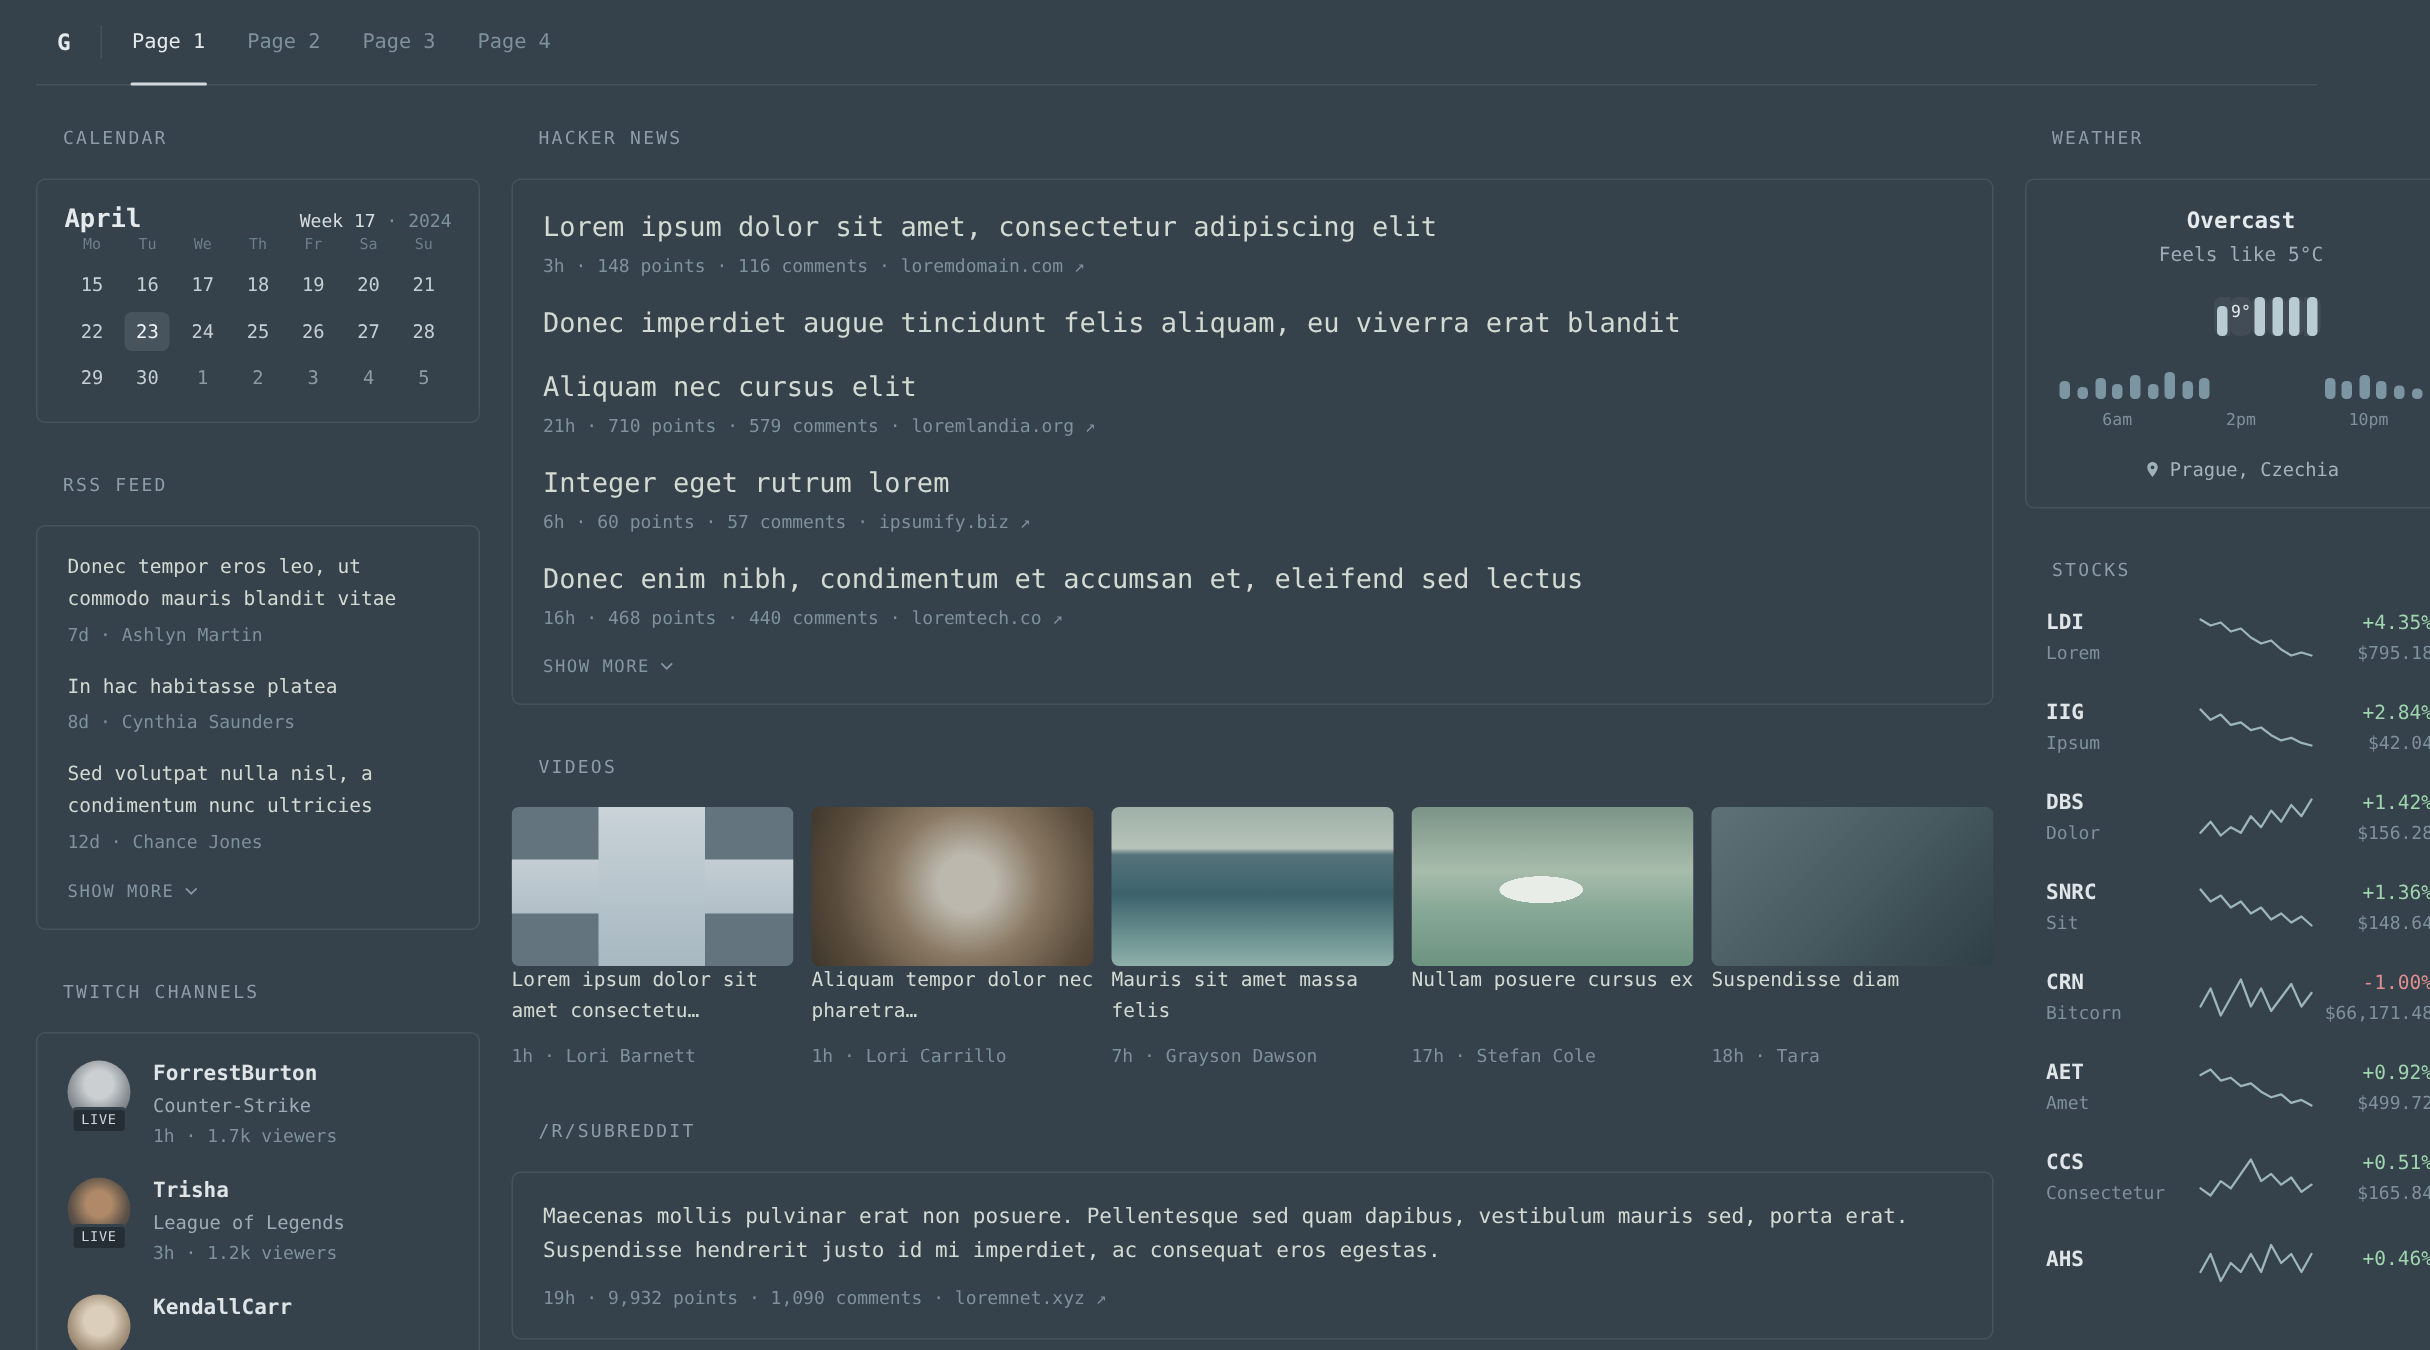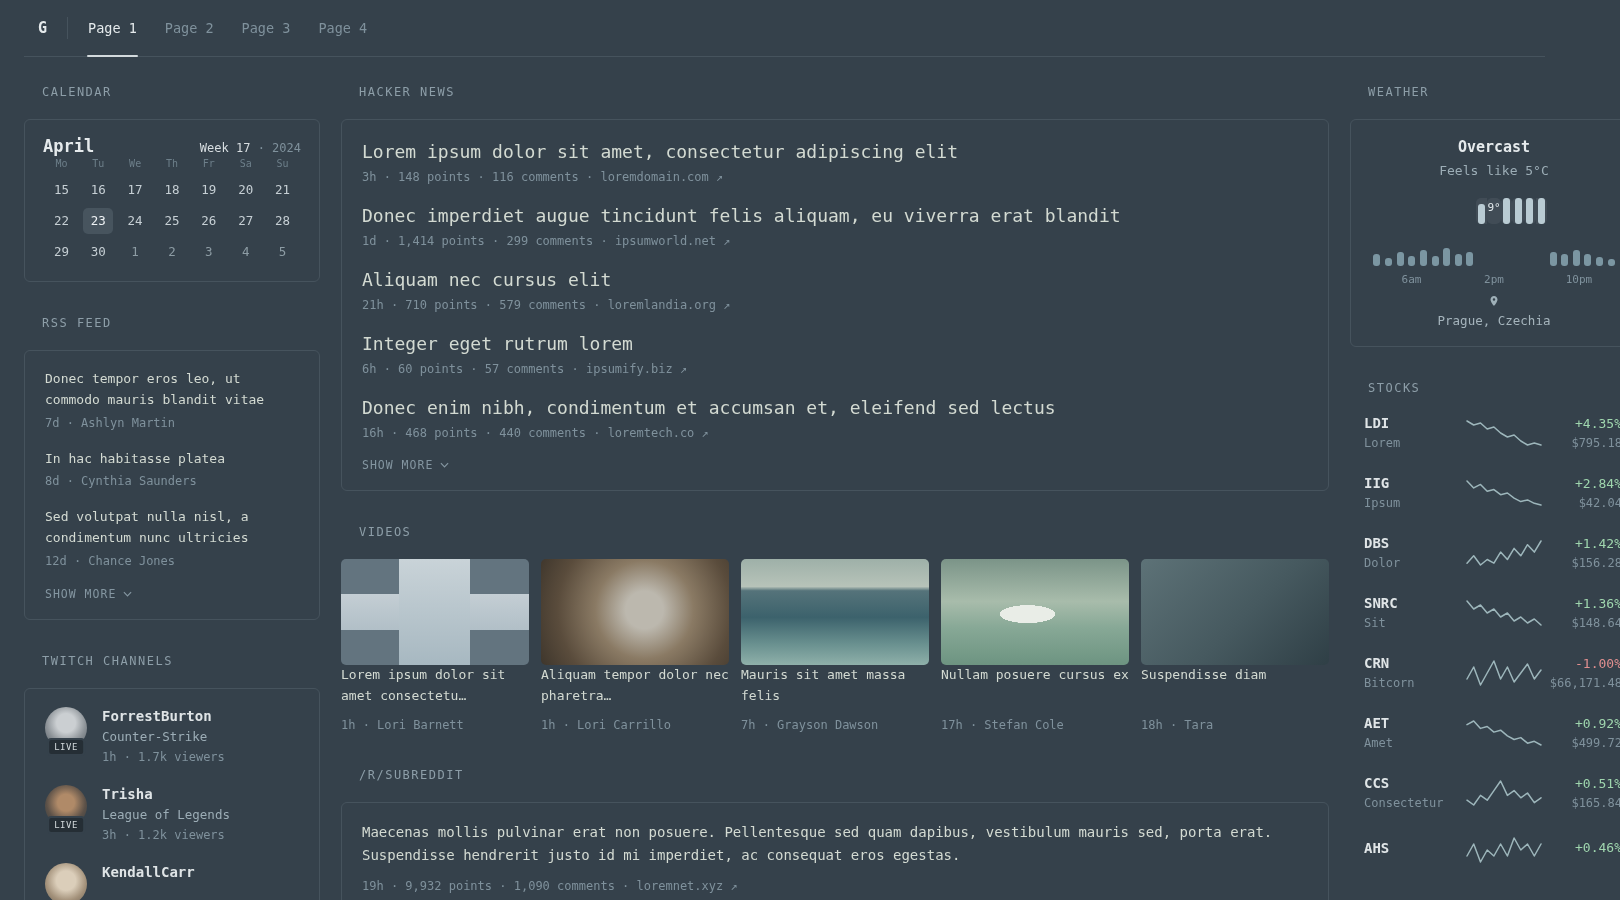--- a/index.html
+++ b/index.html
@@ -134,21 +134,21 @@
   .wcell.day-end{border-radius:0 5px 5px 0;}
   .wbar{width:7px;border-radius:3px;background:#7b96a2;}
   .wcell.day .wbar{background:#b9cbd3;}
   .wbar.peak{background:#d9e4e9;}
   .wlabel{font-size:11px;color:#e2e9ec;margin-bottom:3px;}
   .wlabel:empty{display:none;}
   .w-times{position:relative;height:15px;margin-top:7px;padding:0 2px;}
   .wtime{position:absolute;transform:translateX(-50%);font-size:11px;color:var(--muted);}
   .w-loc{
     display:flex;justify-content:center;align-items:center;gap:6px;
-    margin-top:7px;font-size:12.5px;color:#a5b4bc;flex-direction:column;
+    margin-top:17px;font-size:12.5px;color:#a5b4bc;
   }
   
   .stocks{padding:0 16px 0 14px;}
   .stock-row{display:flex;align-items:center;margin-bottom:25px;cursor:pointer;}
   .stock-id{width:100px;}
   .stock-sym{font-size:14px;font-weight:600;color:#e0e5e7;}
   .stock-name{font-size:12px;color:var(--muted);margin-top:5px;}
   .spark{width:80px;height:30px;flex:none;}
   .spark polyline{fill:none;stroke:#9db6bb;stroke-width:1.5;stroke-linejoin:round;stroke-linecap:round;}
   .stock-vals{flex:1;text-align:right;}
@@ -337,23 +337,20 @@
 
               <article class="hn-item">
                 <a class="hn-title">Lorem ipsum dolor sit amet, consectetur adipiscing elit</a>
                 <div class="meta">
                   <span>3h · 148 points · 116 comments · </span><a class="meta-link">loremdomain.com ↗</a>
                 </div>
               </article>
 
               <article class="hn-item">
                 <a class="hn-title">Donec imperdiet augue tincidunt felis aliquam, eu viverra erat blandit</a>
-                <div class="meta">
-                  <span>1d · 1,414 points · 299 comments · </span><a class="meta-link">ipsumworld.net ↗</a>
-                </div>
               </article>
 
               <article class="hn-item">
                 <a class="hn-title">Aliquam nec cursus elit</a>
                 <div class="meta">
                   <span>21h · 710 points · 579 comments · </span><a class="meta-link">loremlandia.org ↗</a>
                 </div>
               </article>
 
               <article class="hn-item">

